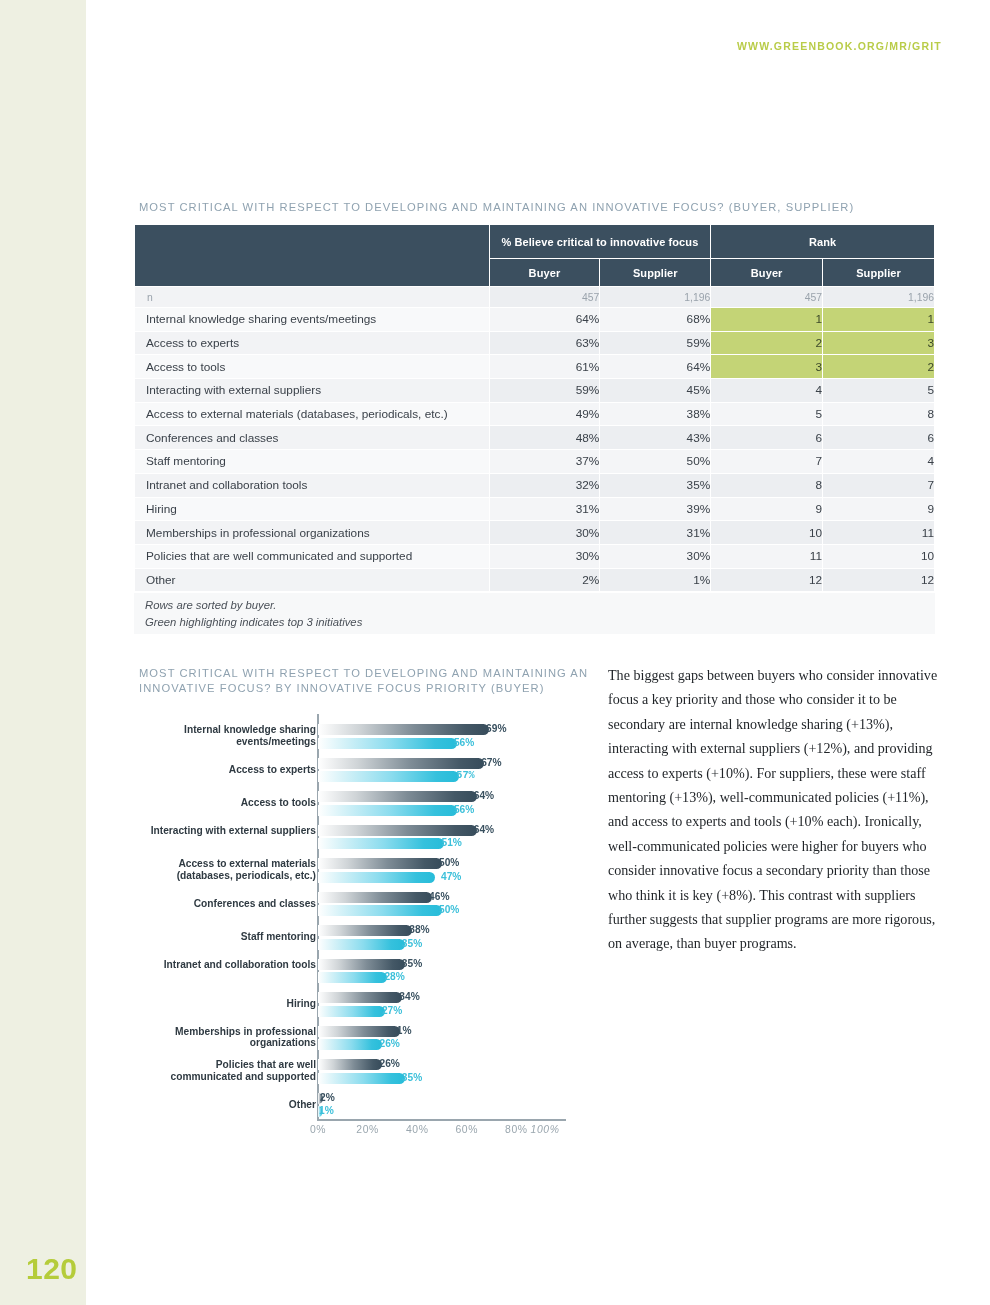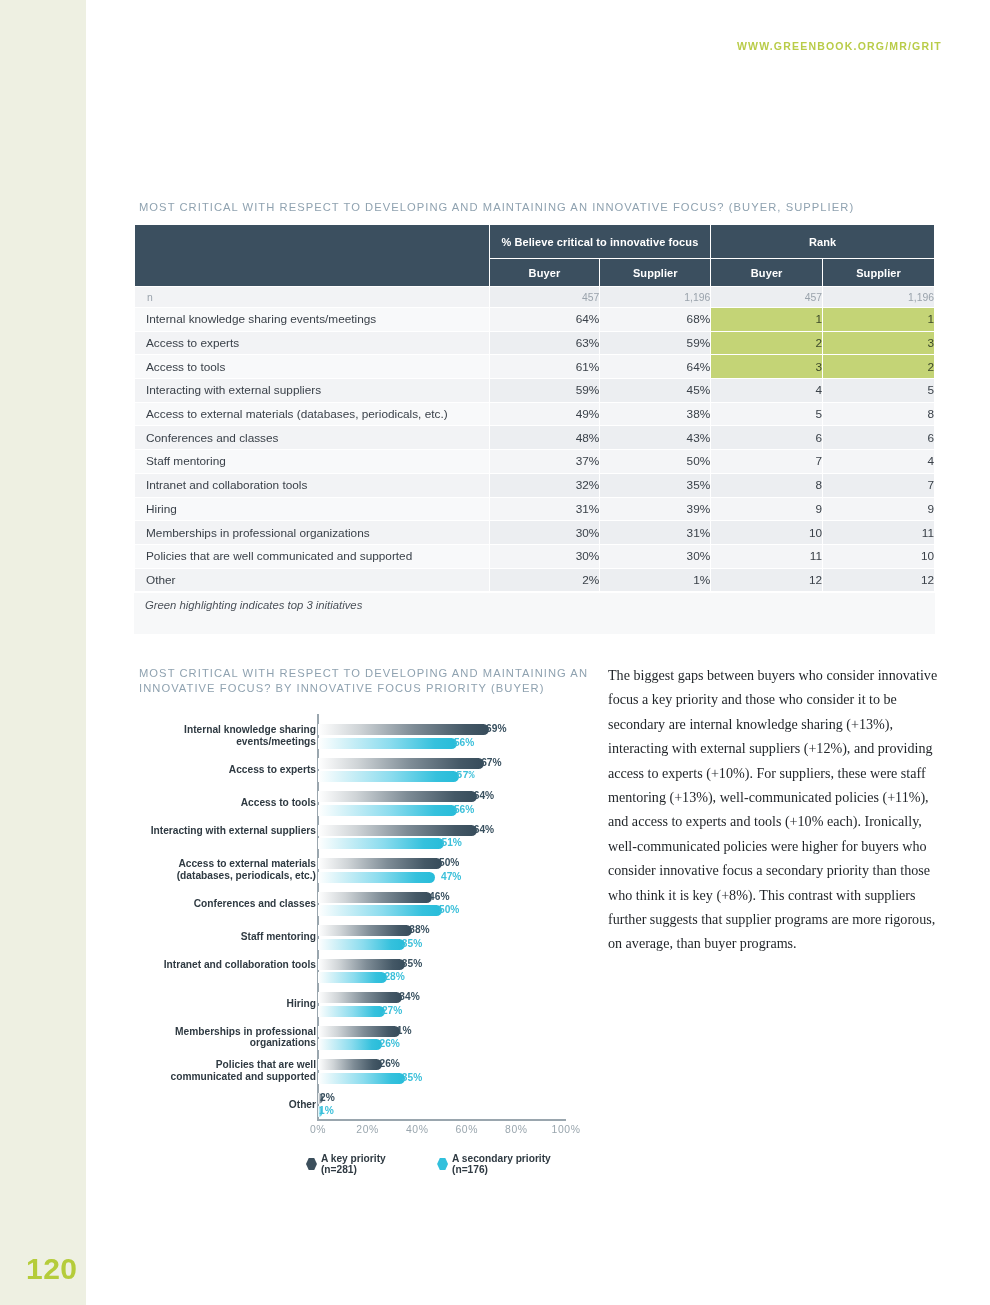--- a/index.html
+++ b/index.html
@@ -272,20 +272,21 @@
         <td class="lbl">Other</td>
         <td class="val">2%</td>
         <td class="val">1%</td>
         <td class="val">12</td>
         <td class="val">12</td>
       </tr>
     </tbody>
 </table>
 
 <div id="table-footnote">
+  <div>Rows are sorted by buyer.</div>
   <div>Green highlighting indicates top 3 initiatives</div>
 </div>
 
 <div id="chart-title" class="section-title">MOST CRITICAL WITH RESPECT TO DEVELOPING AND MAINTAINING AN INNOVATIVE FOCUS? BY INNOVATIVE FOCUS PRIORITY (BUYER)</div>
 
 <div id="chart">
   <div id="axis-line"></div>
   <div id="axis-baseline"></div>
   <div id="bars-container">
       <div class="cat-group" style="top:12px;">
@@ -420,27 +421,17 @@
           <div class="bar-val sec" style="left:1px;">1%</div>
         </div>
       </div>
     </div>
   <div id="ticks-container">
       <div class="tick" style="left:179px;">0%</div>
       <div class="tick" style="left:228.6px;">20%</div>
       <div class="tick" style="left:278.2px;">40%</div>
       <div class="tick" style="left:327.8px;">60%</div>
       <div class="tick" style="left:377.4px;">80%</div>
-      <div class="tick" style="left:427px;">100%</div>
-    </div>
-  <div id="legend">
-      <div class="legend-item">
-        <span class="legend-dot key"></span>
-        <span>A key priority (n=281)</span>
-      </div>
-      <div class="legend-item">
-        <span class="legend-dot sec"></span>
-        <span>A secondary priority (n=176)</span>
-      </div>
+      <div class="tick" style="left:406px;font-style:italic;">100%</div>
     </div>
 </div>
 
 <div id="body-copy">The biggest gaps between buyers who consider innovative focus a key priority and those who consider it to be secondary are internal knowledge sharing (+13%), interacting with external suppliers (+12%), and providing access to experts (+10%). For suppliers, these were staff mentoring (+13%), well-communicated policies (+11%), and access to experts and tools (+10% each). Ironically, well-communicated policies were higher for buyers who consider innovative focus a secondary priority than those who think it is key (+8%). This contrast with suppliers further suggests that supplier programs are more rigorous, on average, than buyer programs.</div>
 
 </body></html>

